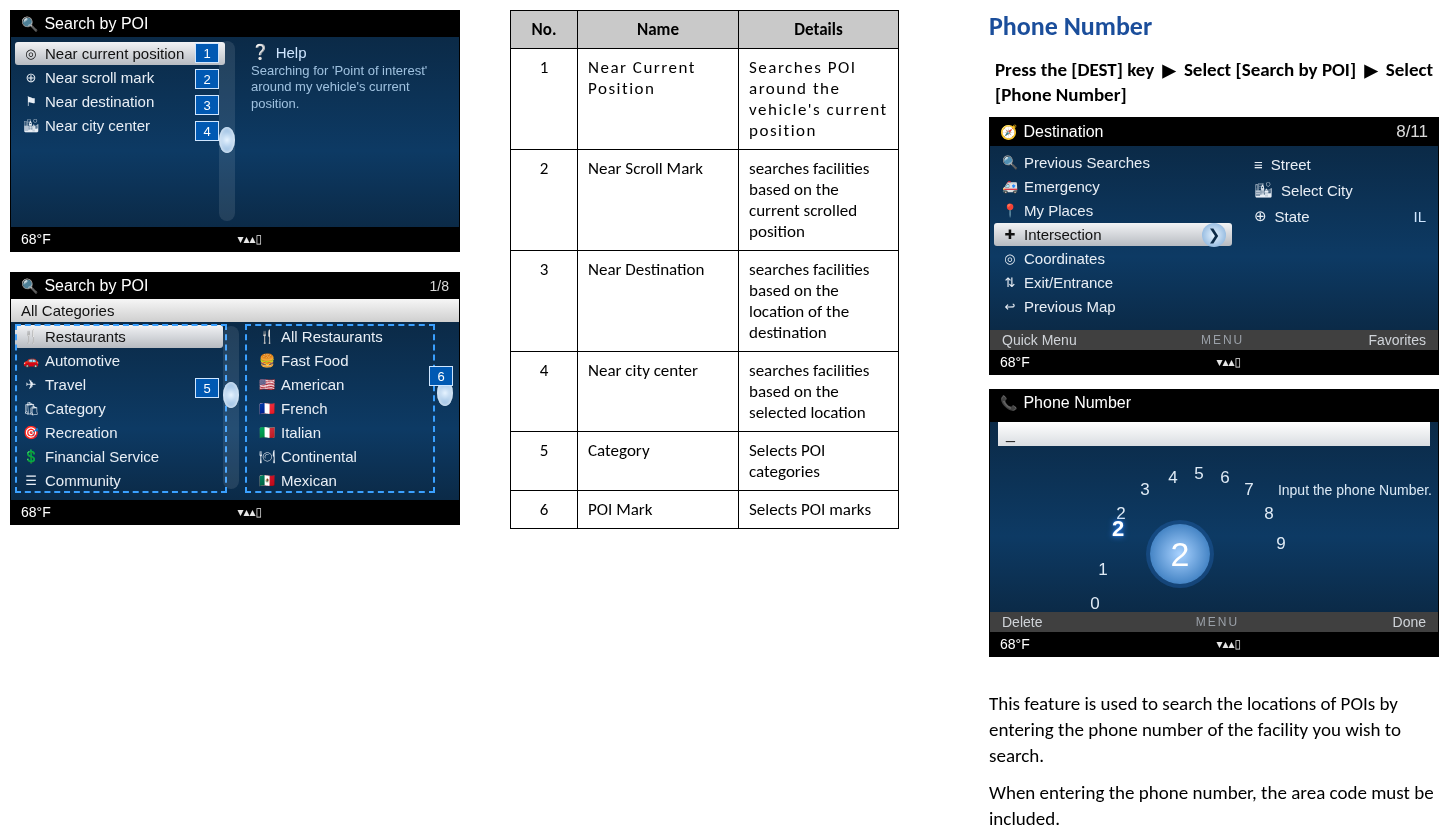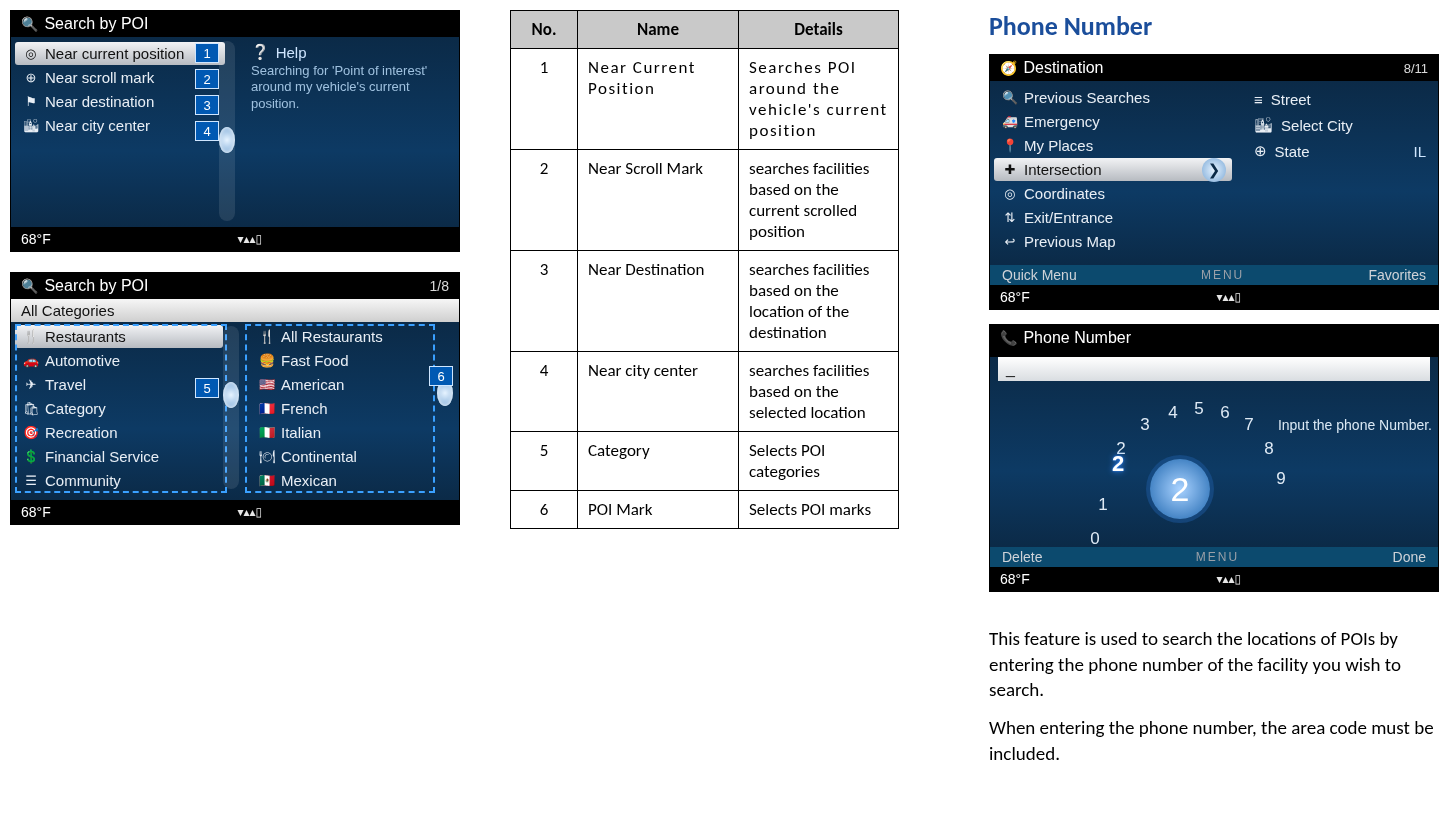--- a/index.html
+++ b/index.html
@@ -58,21 +58,21 @@
   .ss-right-panel { position:absolute; left:252px; top:0; bottom:0; right:0;
                     display:flex; flex-direction:column; padding:6px 8px 2px 8px;}
   .ss-right-cell { display:flex; align-items:center; gap:8px; color:#e8eef5; font-size:15px;
                    padding:4px 4px;}
   .acc-blue {color:#7fb7ff;}
   .chev-bubble { position:absolute; right:6px; top:50%; transform:translateY(-50%);
                  width:24px; height:24px; border-radius:50%;
                  background:radial-gradient(circle,#e6f3ff,#7aa8d6);
                  display:flex; align-items:center; justify-content:center; color:#0b2a47;}
   .softkeys { display:flex; align-items:center; justify-content:space-between;
-              background:#0c4a6e; color:#cfd3d8; font-size:14px; padding:2px 12px;}
+              background:#404040; color:#cfd3d8; font-size:14px; padding:2px 12px;}
   .softkeys .mid { color:#9aa0a8; font-size:12px; letter-spacing:2px;}
   .dialbody { background:linear-gradient(#0b2a47,#0d3a64 60%,#0b2a47);
               position:relative; height:190px;}
   .dial-entry { margin:6px 8px 0 8px; background:linear-gradient(#fff,#d9dde1);
                 color:#222; padding:3px 8px; font-size:16px;}
   .dial-hint { position:absolute; right:6px; top:60px; color:#dbe9f5; font-size:14px;}
   .dial { position:absolute; left:90px; top:42px; width:190px; height:140px;}
   .dial .num { position:absolute; color:#dfeaf5; font-size:17px; width:22px; text-align:center;}
   .dial .big { position:absolute; left:70px; top:60px; width:60px; height:60px;
                border-radius:50%; background:radial-gradient(circle,#a9d2ff,#1b64ad);
@@ -283,28 +283,35 @@
         <td class="no">6</td>
         <td class="name">POI Mark</td>
         <td>Selects POI marks</td>
       </tr>
     </tbody>
       </table>
   </div>
 
   <div class="col col3">
     <h2 class="section">Phone Number</h2>
+    <p class="lead">
+      <span>Press the [DEST] key</span>
+      <span class="arrow">▶</span>
+      <span class="rest">Select [Search by POI]</span>
+      <span class="arrow">▶</span>
+      <span class="rest">Select [Phone Number]</span>
+    </p>
 
     <div class="screenshot small">
       <div class="ss-titlebar">
         <div class="left">
           <span class="icon">🧭</span>
           <span>Destination</span>
         </div>
-        <span style="font-size:13px;opacity:.85;">8/11</span>
+        <span style="font-size:17px;opacity:.85;">8/11</span>
       </div>
       <div class="ss-body" style="height:184px;">
         <div class="ss-list" style="width:238px;">
           <div class="ss-item">
             <span class="micon">🔍</span>
             <span>Previous Searches</span>
             </div>
           <div class="ss-item">
             <span class="micon">🚑</span>
             <span>Emergency</span>

